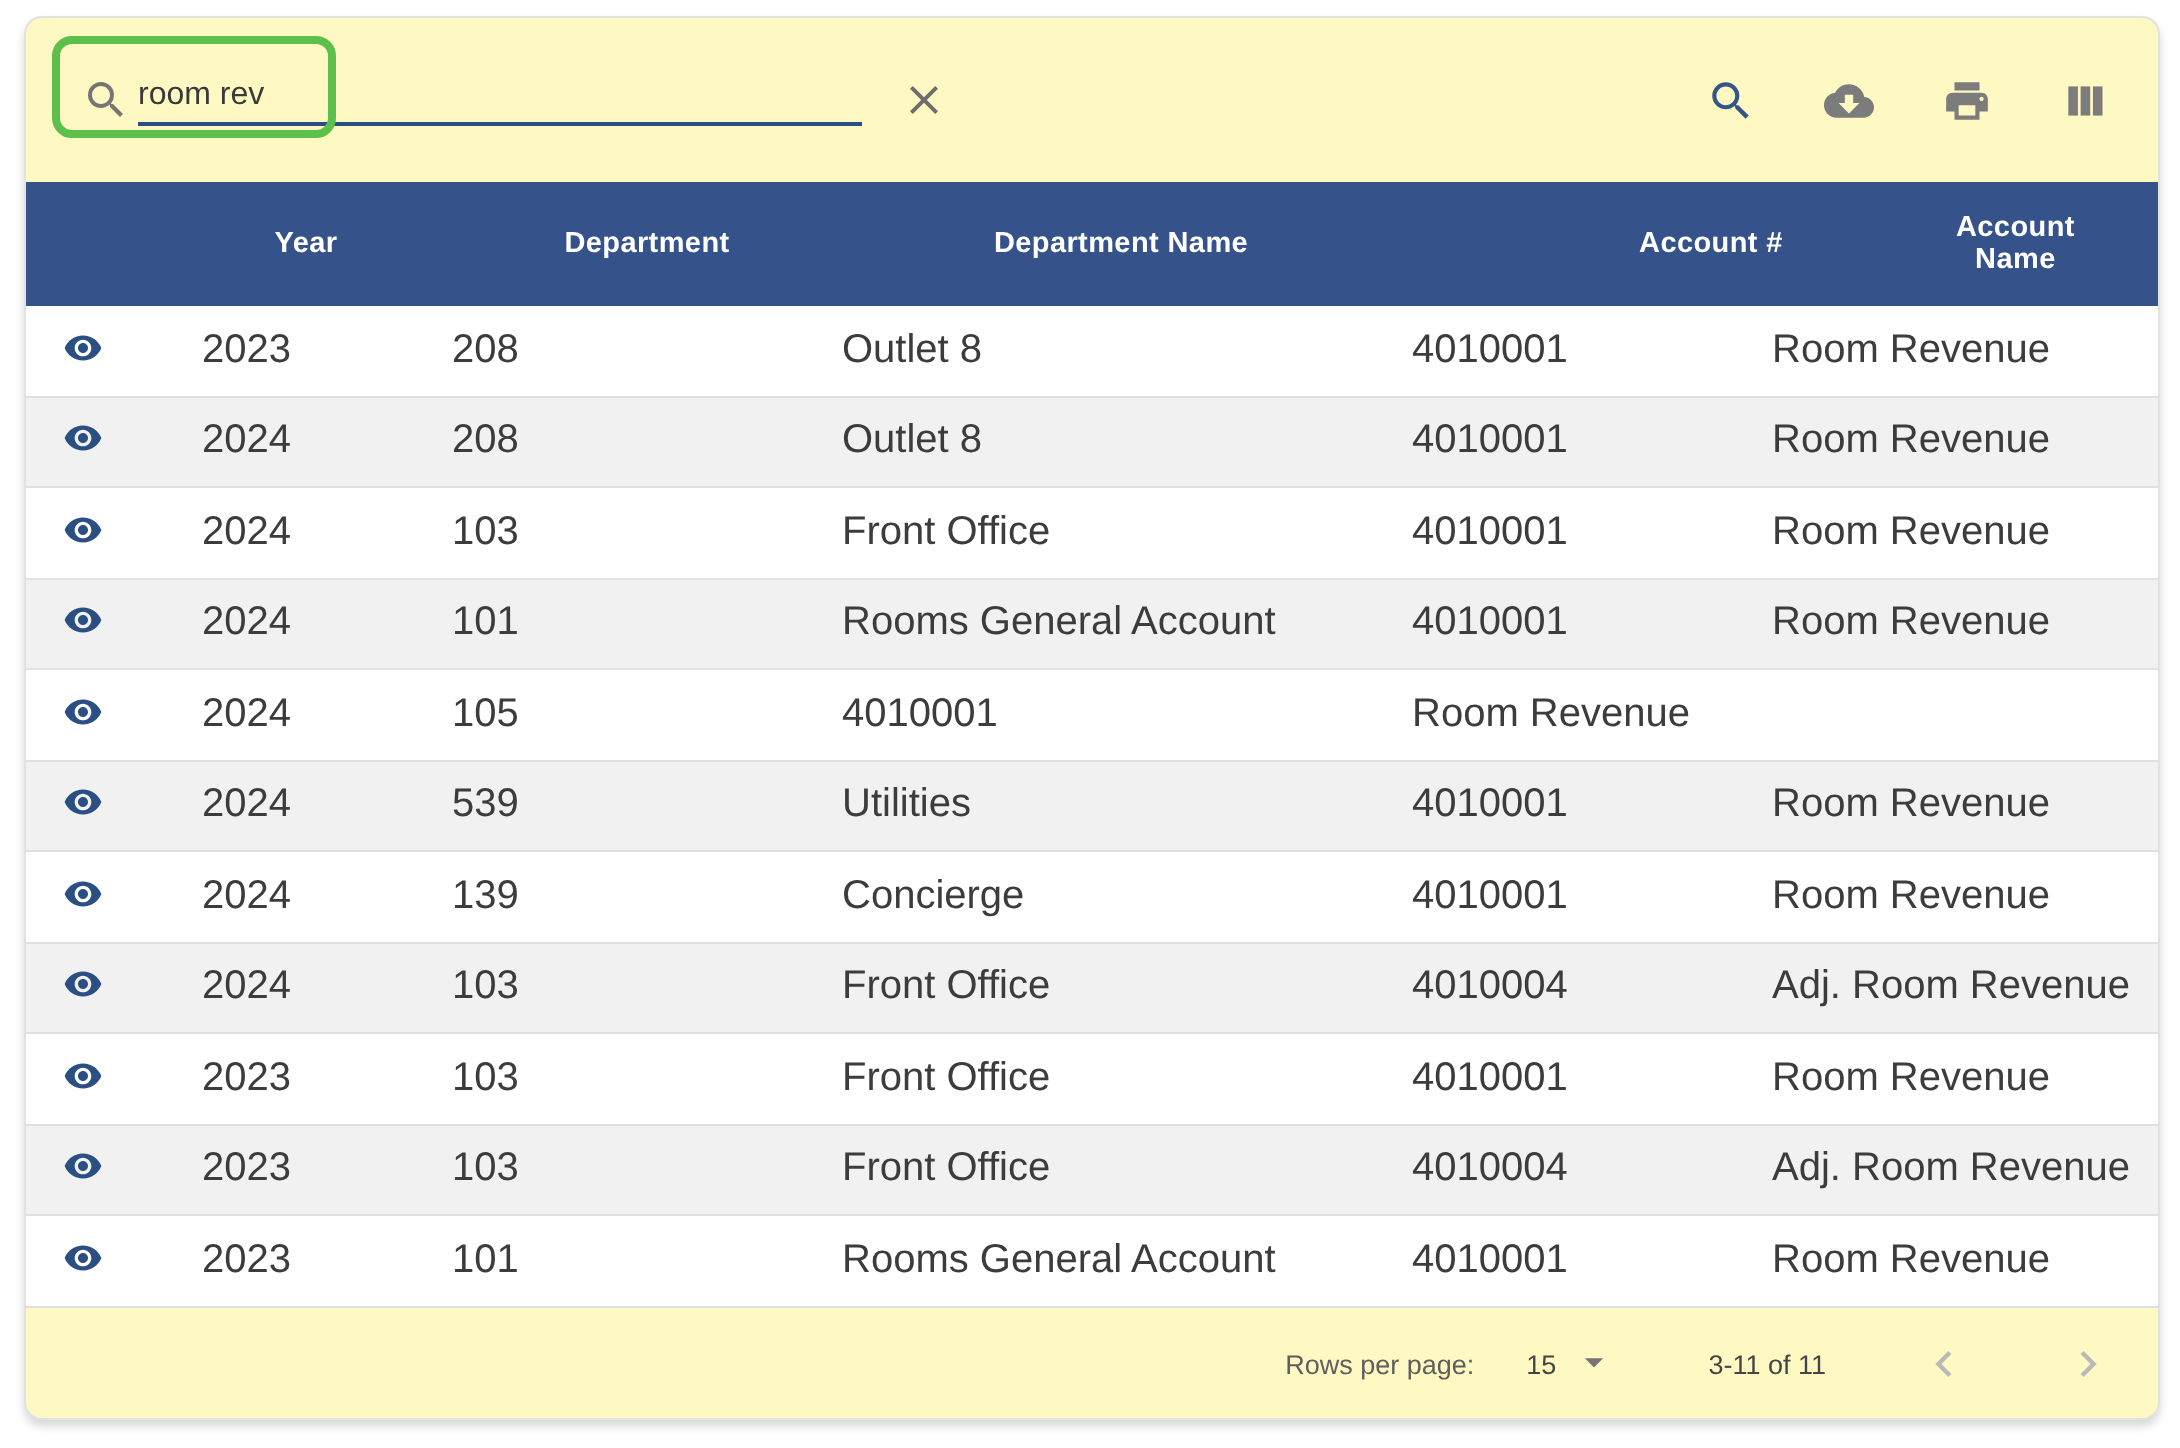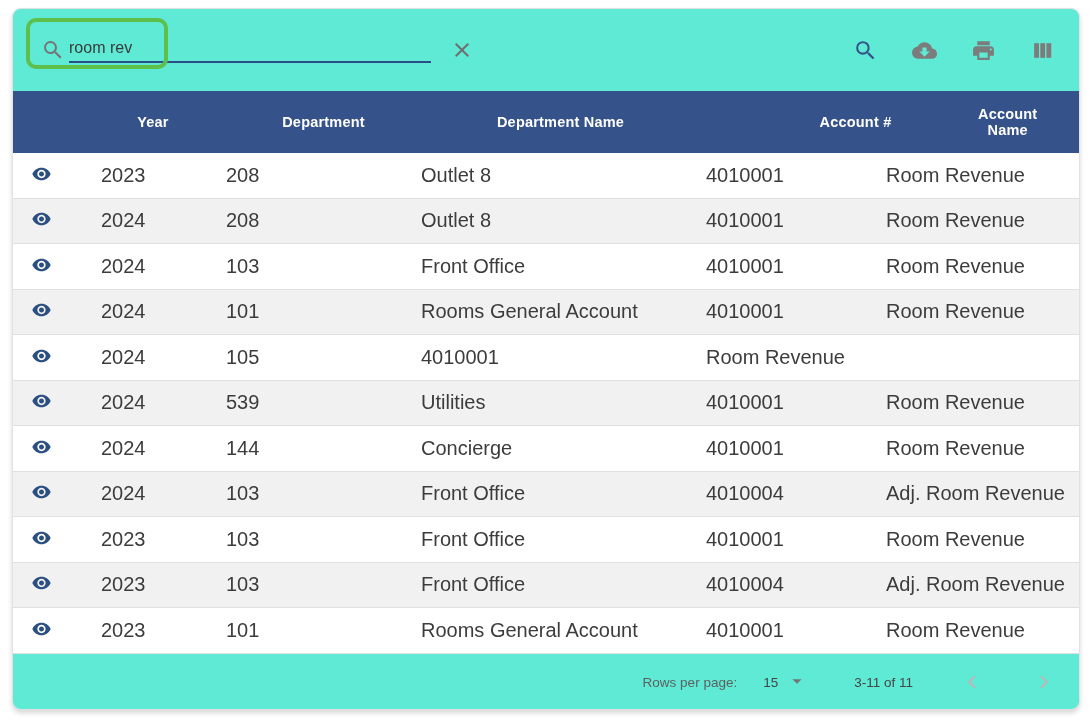--- a/index.html
+++ b/index.html
@@ -1,20 +1,20 @@
 <!DOCTYPE html>
 <html><head>
 <meta charset="utf-8">
 <style>
   * { margin:0; padding:0; box-sizing:border-box; }
   html,body { width:1090px; height:724px; background:#ffffff; font-family:"Liberation Sans", sans-serif; overflow:hidden; }
 
   .card {
     position:absolute; left:12px; top:8px; width:1068px; height:702px;
-    background:#5eead4; border:1px solid #e2e2e2; border-radius:9px;
+    background:#fef9c3; border:1px solid #e2e2e2; border-radius:9px;
     box-shadow:0 3px 5px rgba(0,0,0,.16);
     overflow:hidden;
   }
 
   
   .toolbar { height:82px; display:flex; align-items:center; padding:0 24px 0 28px; position:relative; }
   .search-area { display:flex; align-items:center; }
   .field-search-icon { width:24px; height:24px; color:#757575; flex:0 0 auto; }
   .input-wrap { margin-left:4px; width:362px; border-bottom:2px solid #2b4d85; padding-bottom:4px; }
   .input-wrap input {
@@ -208,21 +208,21 @@
       </div>
       <div class="grid-row">
         <div class="td eye-cell">
           <button class="eye-btn">
             <span><svg viewBox="0 0 24 24" fill="currentColor">
                 <path d="M12 4.5C7 4.5 2.73 7.61 1 12c1.73 4.39 6 7.5 11 7.5s9.27-3.11 11-7.5c-1.73-4.39-6-7.5-11-7.5zM12 17c-2.76 0-5-2.24-5-5s2.24-5 5-5 5 2.24 5 5-2.24 5-5 5zm0-8c-1.66 0-3 1.34-3 3s1.34 3 3 3 3-1.34 3-3-1.34-3-3-3z"></path>
               </svg></span>
           </button>
         </div>
         <div class="td">2024</div>
-        <div class="td">144</div>
+        <div class="td">139</div>
         <div class="td">Concierge</div>
         <div class="td">4010001</div>
         <div class="td">Room Revenue</div>
       </div>
       <div class="grid-row">
         <div class="td eye-cell">
           <button class="eye-btn">
             <span><svg viewBox="0 0 24 24" fill="currentColor">
                 <path d="M12 4.5C7 4.5 2.73 7.61 1 12c1.73 4.39 6 7.5 11 7.5s9.27-3.11 11-7.5c-1.73-4.39-6-7.5-11-7.5zM12 17c-2.76 0-5-2.24-5-5s2.24-5 5-5 5 2.24 5 5-2.24 5-5 5zm0-8c-1.66 0-3 1.34-3 3s1.34 3 3 3 3-1.34 3-3-1.34-3-3-3z"></path>
               </svg></span>

